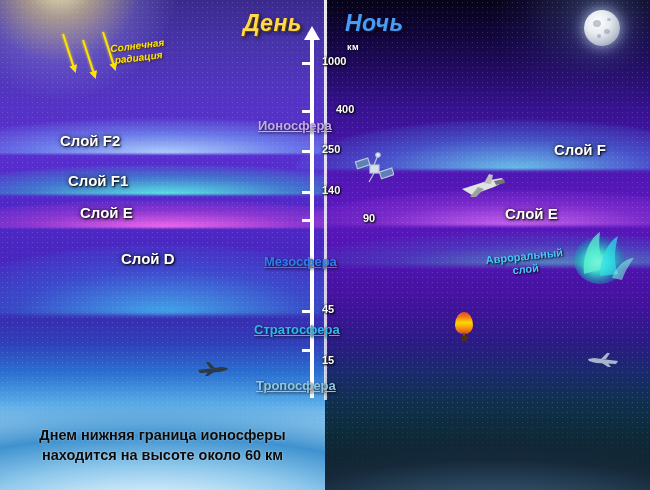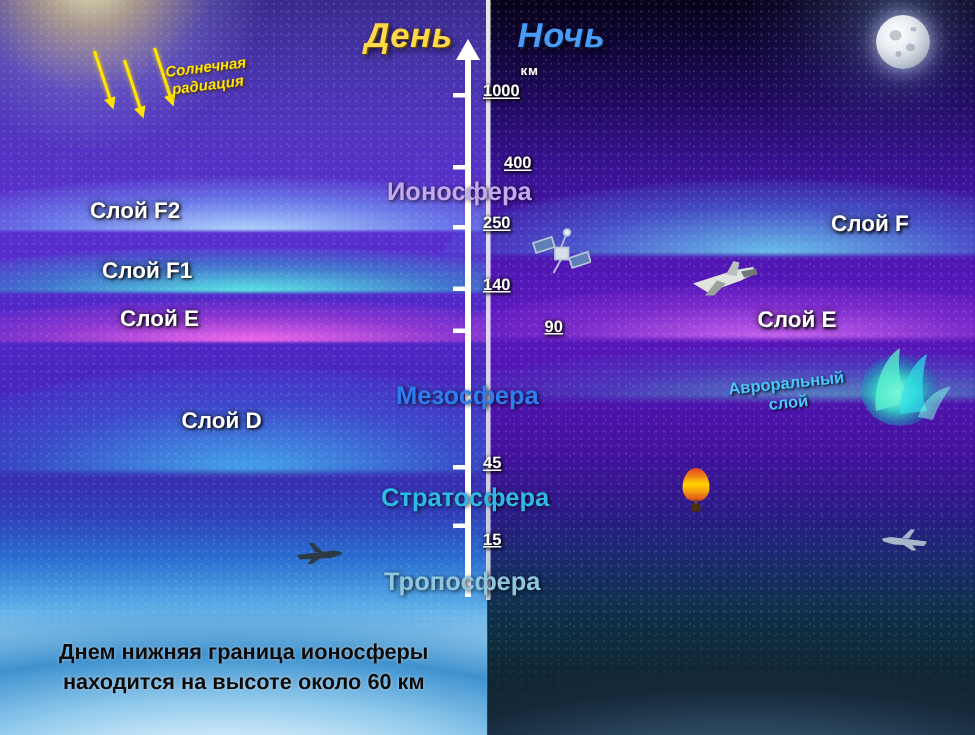--- a/index.html
+++ b/index.html
@@ -73,34 +73,34 @@
       radial-gradient(ellipse 420px 110px at 170px 140px, #6f8fa8 0%, #2e4a62 28%, #15293a 55%, rgba(8,18,28,0) 100%);}
 
   
   #divider{position:absolute;left:324px;top:0;width:3px;height:400px;
     background:linear-gradient(to bottom, rgba(255,255,255,.9), rgba(255,255,255,.75));}
   #axis-line{position:absolute;left:310px;top:38px;width:4px;height:360px;background:#fff;}
   #axis-head{position:absolute;left:304px;top:26px;width:0;height:0;
     border-left:8px solid transparent;border-right:8px solid transparent;border-bottom:14px solid #fff;}
   .tick{position:absolute;left:302px;width:12px;height:3px;background:#fff;}
   .tick-label{position:absolute;left:322px;color:#fff;font-size:11px;font-weight:bold;
-    text-shadow:0 0 3px #000,1px 1px 2px #000;white-space:nowrap;text-decoration:underline;}
+    text-shadow:0 0 3px #000,1px 1px 2px #000;white-space:nowrap;}
   #unit-label{position:absolute;left:322px;top:42px;color:#fff;font-size:9px;font-weight:bold;
     letter-spacing:.5px;text-shadow:0 0 3px #000;margin-left:25px;}
 
   
   .ttl{position:absolute;font-style:italic;font-weight:bold;font-size:23px;letter-spacing:.5px;}
   #title-day{left:243px;top:10px;color:#ffd94a;text-shadow:1px 1px 0 #6a4a00,2px 2px 4px rgba(0,0,0,.8);}
   #title-night{left:345px;top:10px;color:#4a9bf5;text-shadow:1px 1px 0 #05204a,2px 2px 5px rgba(0,0,0,.9);}
 
   .layer-lab{position:absolute;color:#fff;font-weight:bold;font-size:15px;
     text-shadow:1px 1px 2px rgba(0,0,0,.95),0 0 5px rgba(0,0,0,.8);white-space:nowrap;}
 
-  .sphere-lab{position:absolute;font-weight:bold;font-size:17px;white-space:nowrap;
-    text-shadow:1px 1px 3px rgba(0,0,0,.85);}
+  .sphere-lab{position:absolute;font-weight:bold;font-size:13px;white-space:nowrap;
+    text-shadow:1px 1px 3px rgba(0,0,0,.85);text-decoration:underline;}
   #lab-iono{left:258px;top:118px;color:#c4a8f0;}
   #lab-meso{left:264px;top:254px;color:#2f7ef0;}
   #lab-strato{left:254px;top:322px;color:#2fb9e8;}
   #lab-tropo{left:256px;top:366px;color:#8fc6dd;margin-top:12px;}
 
   #lab-solar{position:absolute;left:92px;top:40px;width:92px;color:#ffe400;font-size:10px;
     font-weight:bold;font-style:italic;line-height:12px;text-align:center;
     text-shadow:1px 1px 2px rgba(60,40,0,.9);transform:rotate(-7deg);}
 
   #lab-aurora{position:absolute;left:482px;top:250px;width:86px;color:#49c7ff;font-size:11px;
@@ -245,21 +245,21 @@
       <div class="tick-label" style="top: 354px;">15</div>
     </div>
 
   <div class="ttl" id="title-day">День</div>
   <div class="ttl" id="title-night">Ночь</div>
 
   <div id="day-layer-labels">
       <div class="layer-lab" style="left: 60px; top: 132px;">Слой F2</div>
       <div class="layer-lab" style="left: 68px; top: 172px;">Слой F1</div>
       <div class="layer-lab" style="left: 80px; top: 204px;">Слой E</div>
-      <div class="layer-lab" style="left: 85px; top: 272px; padding-left: 36px;">Слой D</div>
+      <div class="layer-lab" style="left: 85px; top: 250px; padding-left: 36px;">Слой D</div>
     </div>
   <div id="night-layer-labels">
       <div class="layer-lab" style="left: 512px; top: 141px; padding-left: 42px;">Слой F</div>
       <div class="layer-lab" style="left: 505px; top: 205px;">Слой E</div>
     </div>
 
   <div class="sphere-lab" id="lab-iono">Ионосфера</div>
   <div class="sphere-lab" id="lab-strato">Стратосфера</div>
   <div class="sphere-lab" id="lab-meso">Мезосфера</div>
   <div class="sphere-lab" id="lab-tropo">Тропосфера</div>

